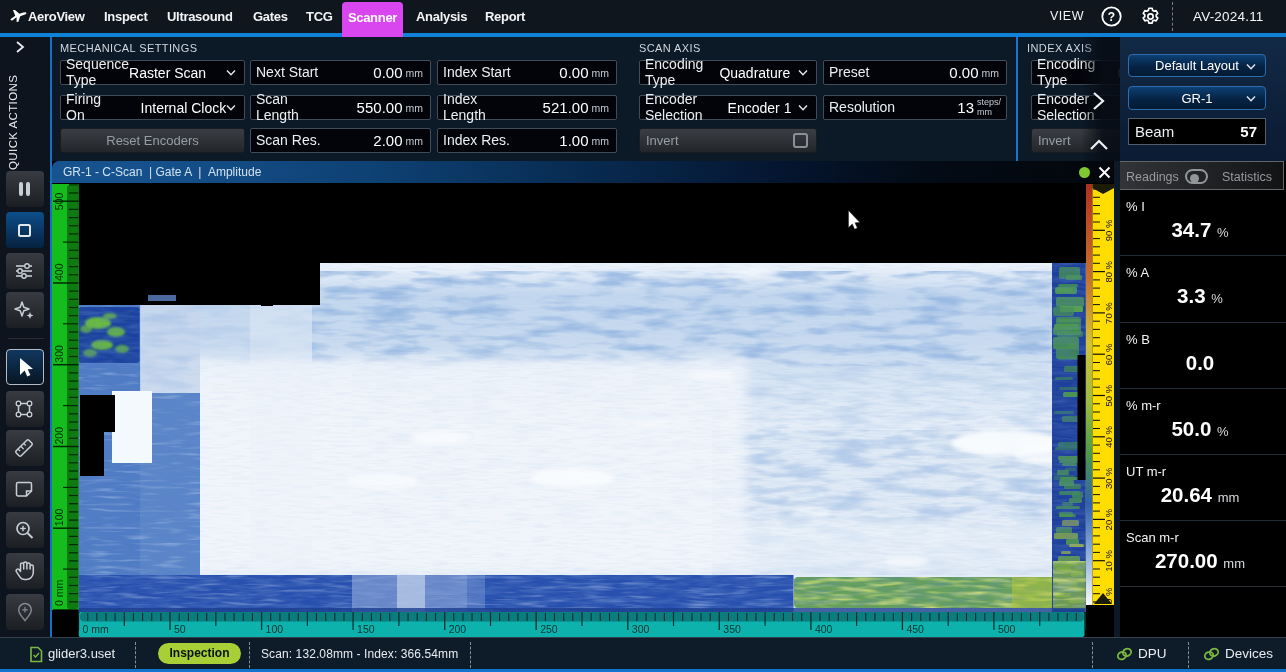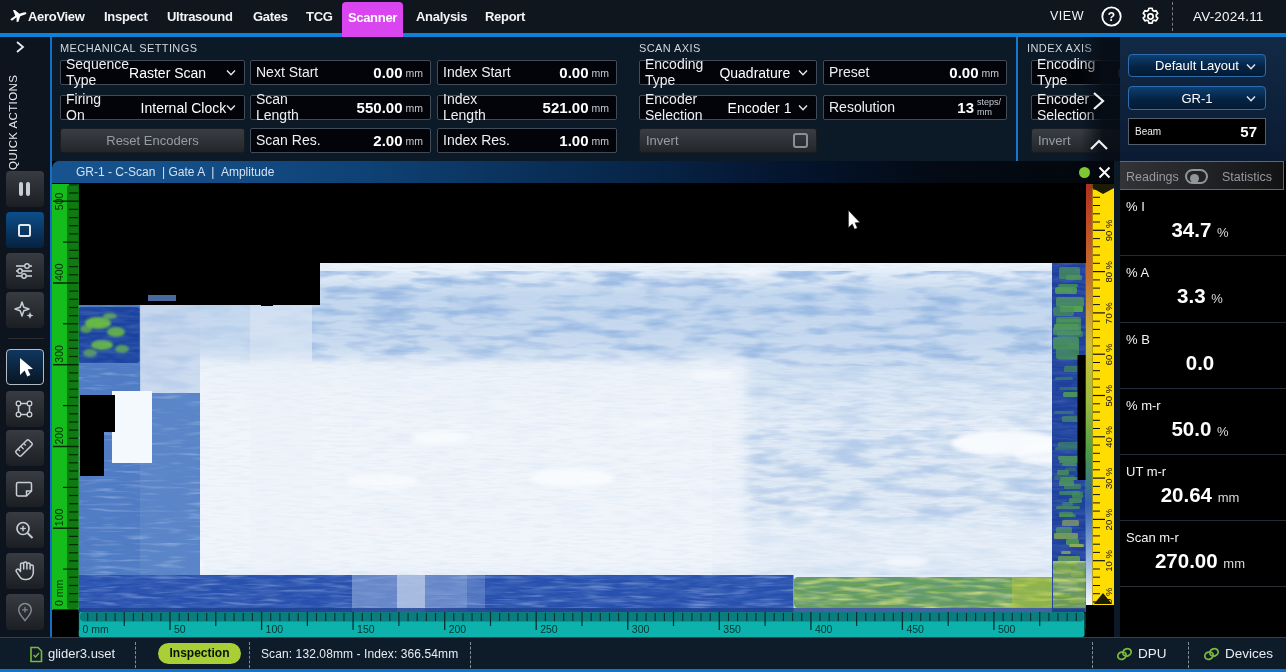--- a/index.html
+++ b/index.html
@@ -15,28 +15,28 @@
 #toolbar { position:absolute; left:0; top:37px; width:52px; height:600px; background:#0d141d; border-right:2px solid #1470c4; }
 .tbtn { position:absolute; left:6px; width:38px; height:36px; border-radius:4px; background:linear-gradient(#383c42,#1b1e22); }
 .tbtn svg { position:absolute; left:0; top:0; }
 #qa-chev { position:absolute; left:13px; top:3px; }
 #qa-text { position:absolute; left:7px; top:23px; width:24px; height:110px; color:#e8ecf0; font-size:11.5px; letter-spacing:0.4px; writing-mode:vertical-rl; transform:rotate(180deg); text-align:left; }
 
 #settings { position:absolute; left:52px; top:37px; width:1234px; height:124px; background:#0c1927; }
 .sectitle { position:absolute; color:#d0d7de; font-size:11px; letter-spacing:0.4px; }
 .fbox { position:absolute; height:25px; background:#020409; border:1px solid #414c58; border-radius:2px; display:flex; align-items:center; }
 .flbl { color:#eceff2; font-size:14px; line-height:1.12; padding-left:5px; }
-.fval { font-weight:bold; font-size:15px; color:#fff; }
+.fval { font-weight:normal; font-size:15px; color:#fff; }
 .fvalr { font-size:14px; color:#fff; white-space:nowrap; }
 .funit { font-size:10.5px; color:#c3c9cf; margin-left:3px; }
 .gbtn { position:absolute; height:25px; background:linear-gradient(#3a3e44,#232629); border:1px solid #1a1d20; border-radius:3px; color:#989da3; font-size:13px; display:flex; align-items:center; justify-content:center; }
 .chev { margin-left:auto; margin-right:8px; }
 
 #titlebar { position:absolute; left:52px; top:161px; width:1062px; height:22px; border-top-left-radius:7px; background:linear-gradient(90deg,#17538f 0%,#15508b 10%,#0e4174 30%,#082b51 50%,#051631 68%,#030b16 82%,#04070c 100%); }
-#titletext { position:absolute; left:24px; top:0; height:27px; line-height:22px; color:#cfe2f2; font-size:12px; }
+#titletext { position:absolute; left:11px; top:0; height:27px; line-height:22px; color:#cfe2f2; font-size:12px; }
 
 #sidebar { position:absolute; left:1120px; top:37px; width:166px; height:600px; background:#000; }
 #sbtop { position:absolute; left:0; top:0; width:166px; height:124px; background:linear-gradient(#122945,#0b1b33); }
 .ddbtn { position:absolute; left:8px; width:138px; border:1px solid #2f6cab; border-radius:4px; background:linear-gradient(#0c4074,#062344 55%,#041a33); color:#fff; font-size:13px; display:flex; align-items:center; justify-content:center; }
 .rrow { position:absolute; left:0; width:166px; background:#000; border-bottom:1px solid #242b39; }
 .rlbl { position:absolute; left:6px; top:9px; color:#f2f4f6; font-size:13px; }
 .rval { position:absolute; left:0; top:28px; width:160px; text-align:center; color:#fff; font-weight:bold; font-size:20.5px; }
 .runit { font-weight:normal; font-size:13px; color:#d8dce0; }
 
 #status { position:absolute; left:0; top:637px; width:1286px; height:35px; background:#0e1b29; border-top:1px solid #33404e; }
@@ -273,21 +273,21 @@
 
 <div id="sidebar">
  <div id="sbtop"></div>
  <div class="ddbtn" style="top:17px;height:23px">Default Layout<svg class="abs" style="right:9px;top:9px" width="10" height="6" viewBox="0 0 10 6">
           <path d="M1 0.5 L5 4.8 L9 0.5" fill="none" stroke="#e4e8ec" stroke-width="1.4"></path>
         </svg></div>
  <div class="ddbtn" style="top:49px;height:24px">GR-1<svg class="abs" style="right:9px;top:9px" width="10" height="6" viewBox="0 0 10 6">
           <path d="M1 0.5 L5 4.8 L9 0.5" fill="none" stroke="#e4e8ec" stroke-width="1.4"></path>
         </svg></div>
  <div class="abs" style="left:8px;top:81px;width:138px;height:27px;background:#000;border:1px solid #545e6a;display:flex;align-items:center">
-        <span style="color:#eceff2;font-size:10px;padding-left:6px">Beam</span>
+        <span style="color:#eceff2;font-size:15px;padding-left:6px">Beam</span>
         <span style="margin-left:auto;padding-right:8px;color:#fff;font-weight:bold;font-size:15px">57</span>
       </div>
 
  <div class="abs" style="left:0;top:124px;width:164px;height:29px;background:linear-gradient(90deg,#333437,#121315);border:1px solid #62666a;border-left:none">
    <span class="abs" style="left:6px;top:8px;color:#96999d;font-size:12.5px">Readings</span>
    <span class="abs" style="left:65px;top:7px;width:23px;height:15px;border:2.5px solid #939699;border-radius:99px"></span>
    <span class="abs" style="left:70px;top:12px;width:9px;height:9px;border-radius:50%;background:#939699"></span>
    <span class="abs" style="left:102px;top:8px;color:#96999d;font-size:12.5px">Statistics</span>
  </div>
  <div class="rrow" style="top:153px;height:66px">

